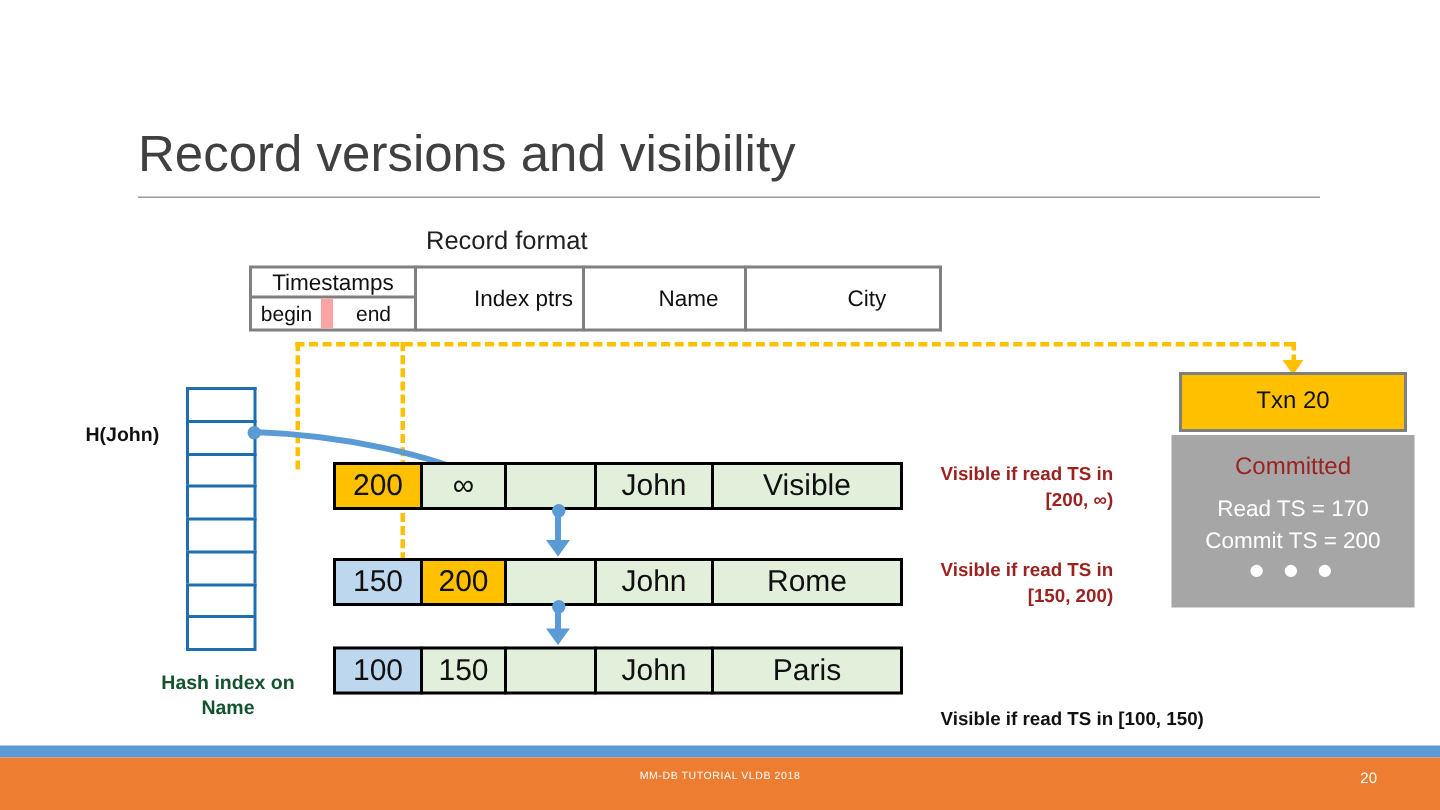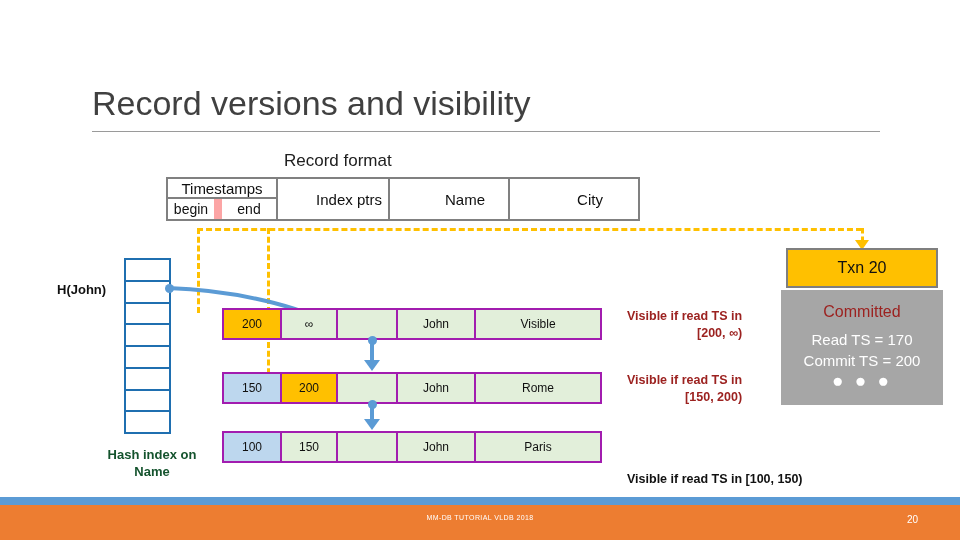--- a/index.html
+++ b/index.html
@@ -97,21 +97,21 @@
   .fmt-ts-sub {
     width: 50%;
     display: flex;
     align-items: center;
     justify-content: center;
     font-size: 14px;
     box-sizing: border-box;
   }
   #fmt-ts-begin { border-right: 8px solid #fca5a5; text-align: center; }
   #fmt-idx   { width: 114px; }
-  #fmt-name  { width: 122px; }
+  #fmt-name  { width: 110px; }
   #fmt-city  { width: 132px; }
 
   
   .ydash { position: absolute; }
   .ydash-h {
     border-top: 3px dashed #FFC000;
   }
   .ydash-v {
     border-left: 3px dashed #FFC000;
   }
@@ -226,26 +226,26 @@
     position: absolute;
     left: 222px;
     height: 32px;
     display: flex;
     align-items: stretch;
   }
   #ver-row-0 { top: 308px; }
   #ver-row-1 { top: 372px; }
   #ver-row-2 { top: 431px; }
   .ver-cell {
-    border: 2px solid #a21caf;
+    border: 2px solid #000000;
     box-sizing: border-box;
     display: flex;
     align-items: center;
     justify-content: center;
-    font-size: 12px;
+    font-size: 20px;
     color: #101010;
     margin-left: -2px;
     background: #E2EFDA;
   }
   .ver-cell:first-child { margin-left: 0; }
   .c-begin { width: 60px; }
   .c-end   { width: 58px; }
   .c-ptr   { width: 62px; }
   .c-name  { width: 80px; }
   .c-city  { width: 128px; }

